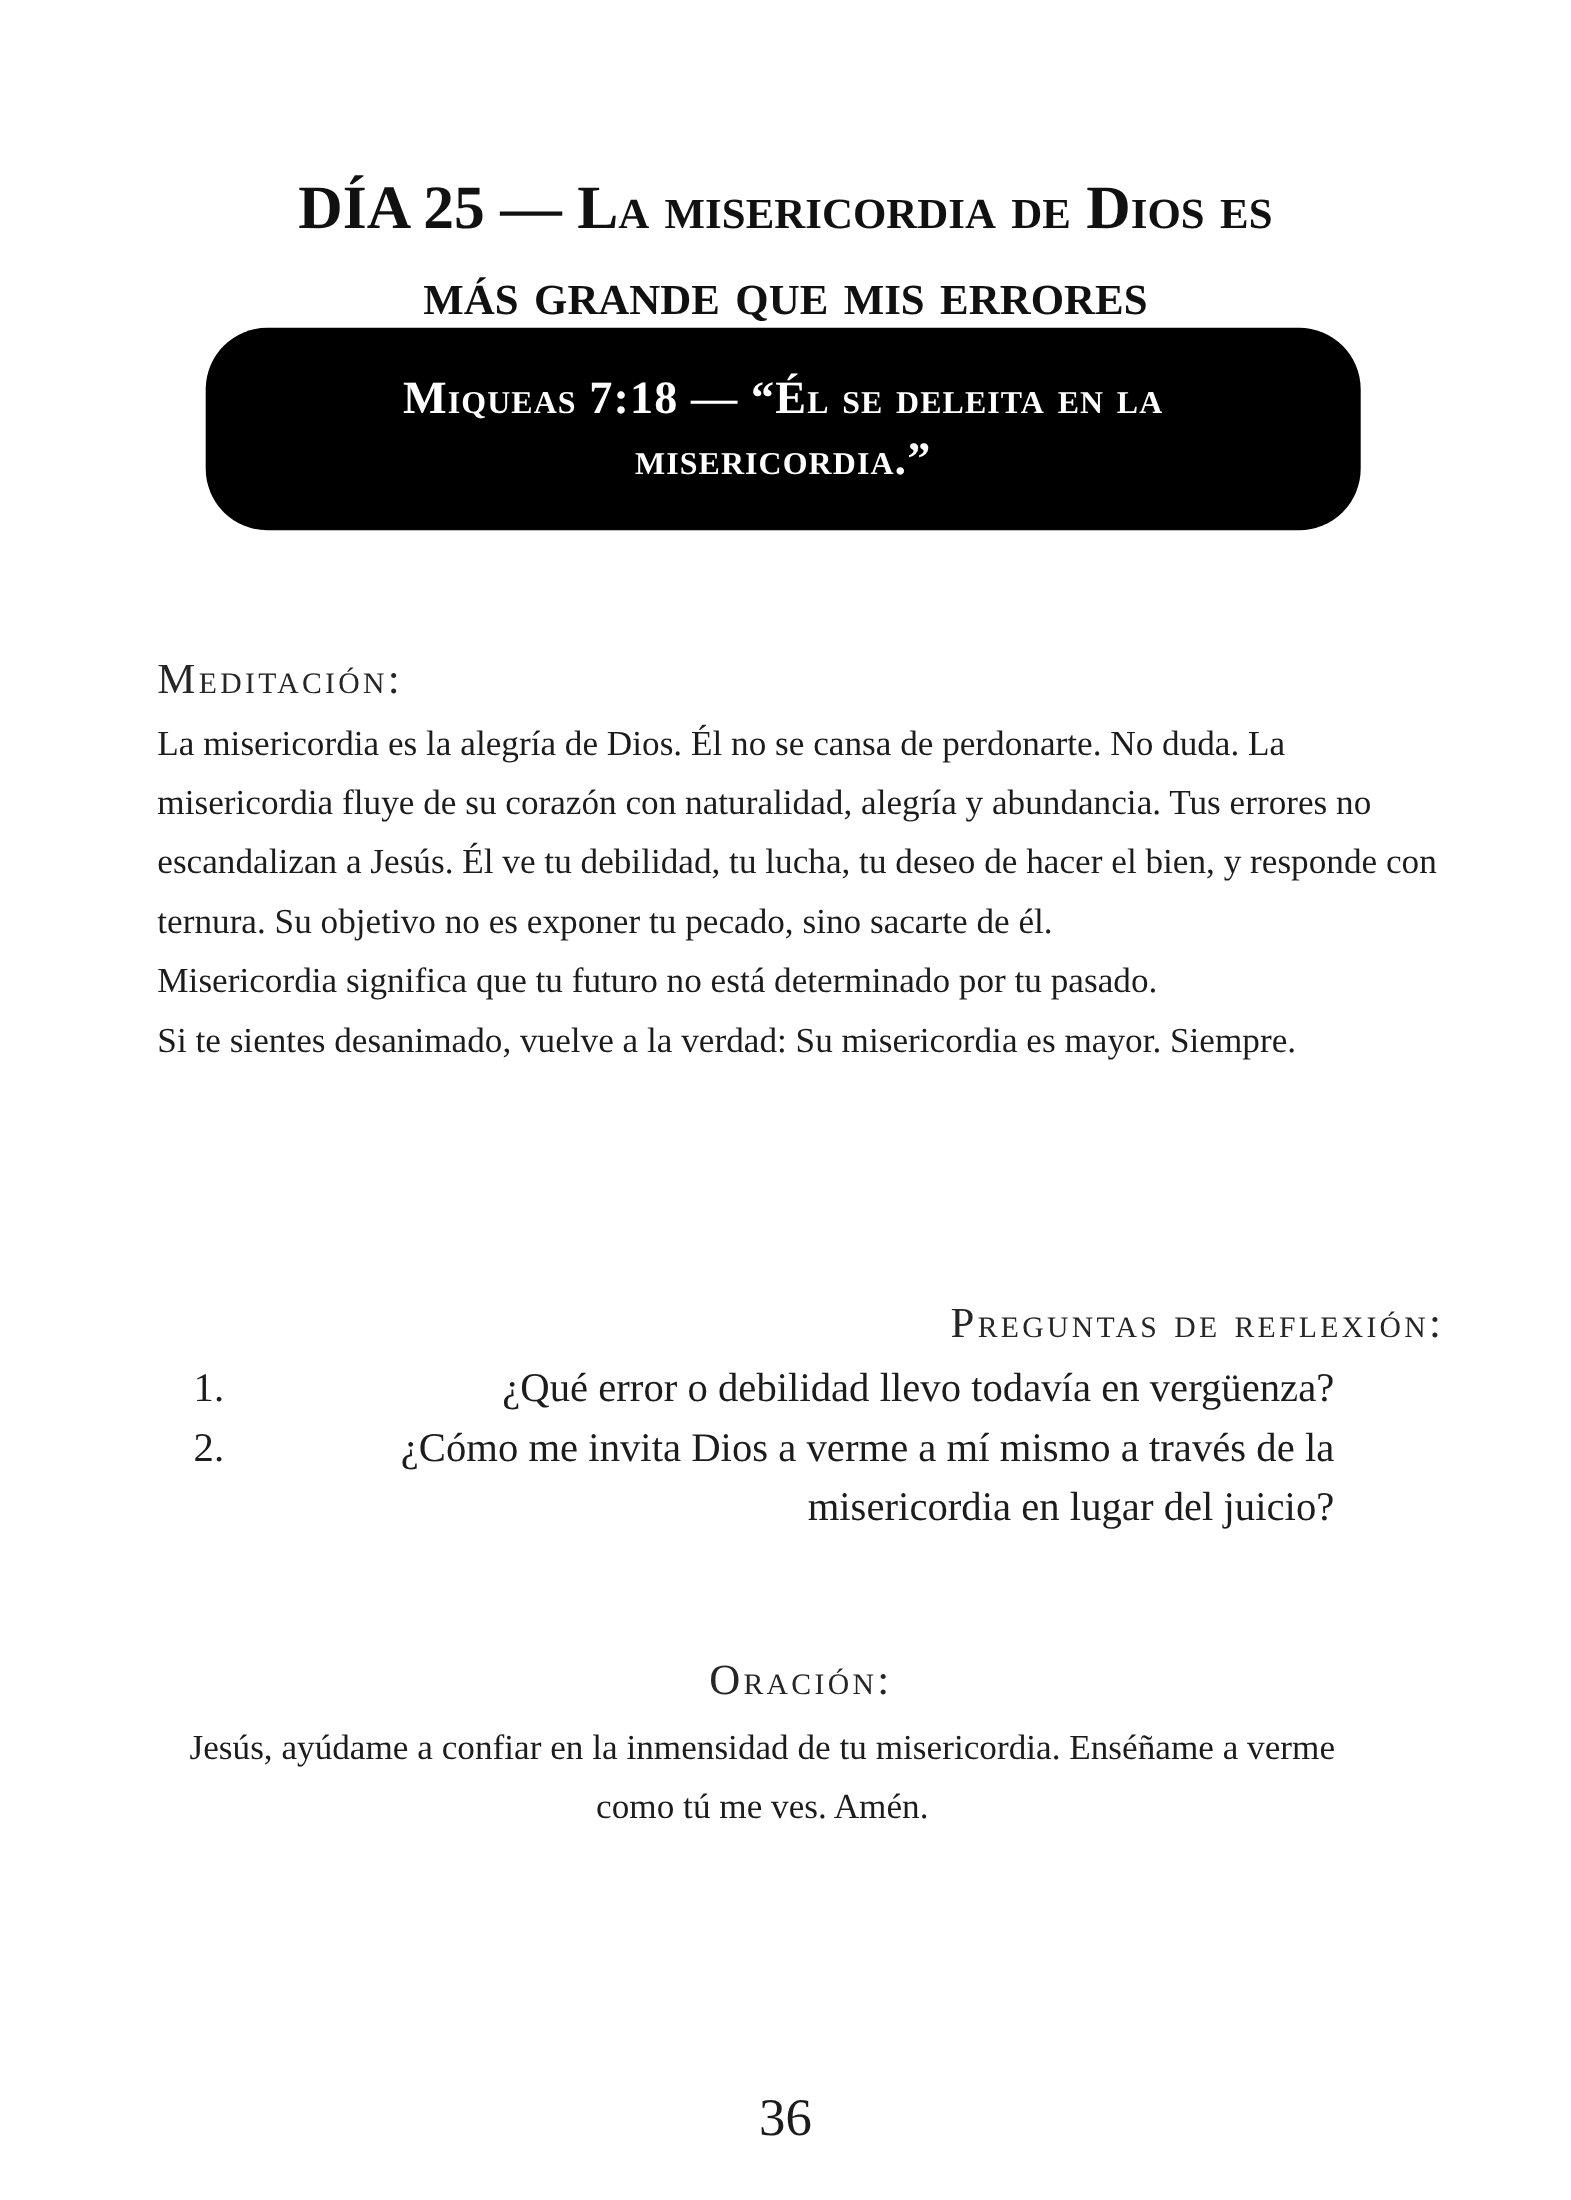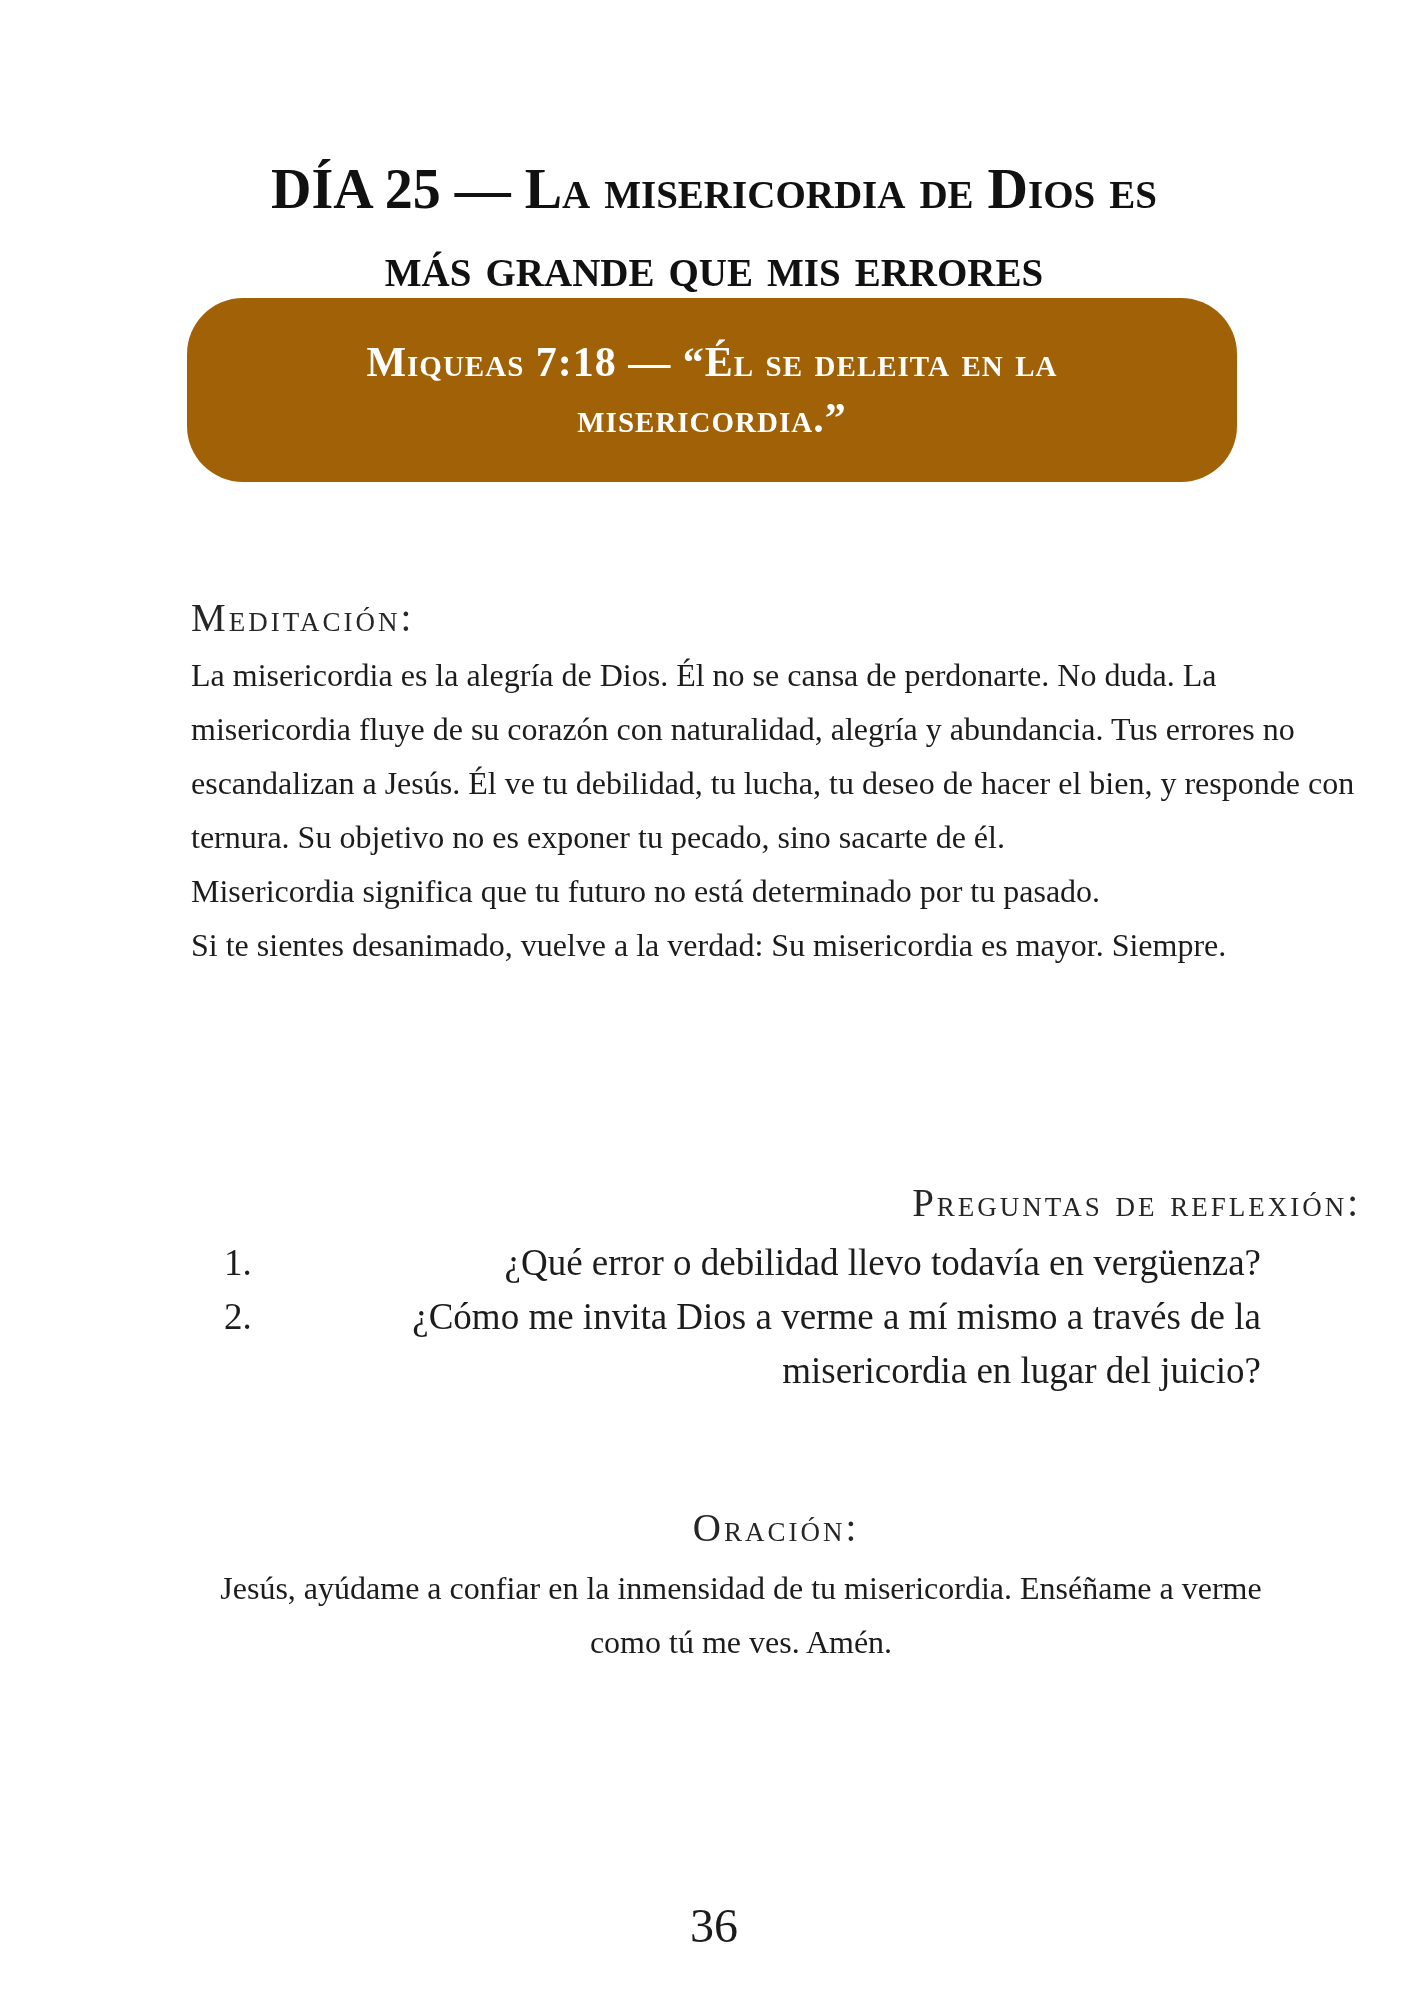--- a/index.html
+++ b/index.html
@@ -47,21 +47,20 @@
     font-variant: small-caps;
     font-weight: 700;
     font-size: 42px;
     line-height: 56px;
     letter-spacing: 1px;
   }
   .section {
     position: absolute;
     left: 143px;
     width: 1170px;
-    margin-left: 48px;
   }
   .section-heading {
     font-variant: small-caps;
     font-weight: 400;
     font-size: 39px;
     line-height: 46px;
     letter-spacing: 3px;
     color: #262626;
   }
   .body-copy p {
@@ -100,21 +99,21 @@
 </head>
 <body>
 
 <div class="page" style="background: rgb(255, 255, 255);">
 
   <h1 class="doc-title">
     <span>DÍA 25 — La misericordia de Dios es</span><br>
     <span>más grande que mis errores</span>
   </h1>
 
-  <div class="verse-banner" style="background: #a16207;">
+  <div class="verse-banner" style="background: #000000;">
     <div class="verse-text" style="color: rgb(255, 255, 255);">Miqueas 7:18 — “Él se deleita en la misericordia.”</div>
   </div>
 
   <div class="section section-meditation">
     <div class="section-heading">Meditación:</div>
     <div class="body-copy">
         <p>La misericordia es la alegría de Dios. Él no se cansa de perdonarte. No duda. La misericordia fluye de su corazón con naturalidad, alegría y abundancia. Tus errores no escandalizan a Jesús. Él ve tu debilidad, tu lucha, tu deseo de hacer el bien, y responde con ternura. Su objetivo no es exponer tu pecado, sino sacarte de él.</p>
         <p>Misericordia significa que tu futuro no está determinado por tu pasado.</p>
         <p>Si te sientes desanimado, vuelve a la verdad: Su misericordia es mayor. Siempre.</p>
       </div>

